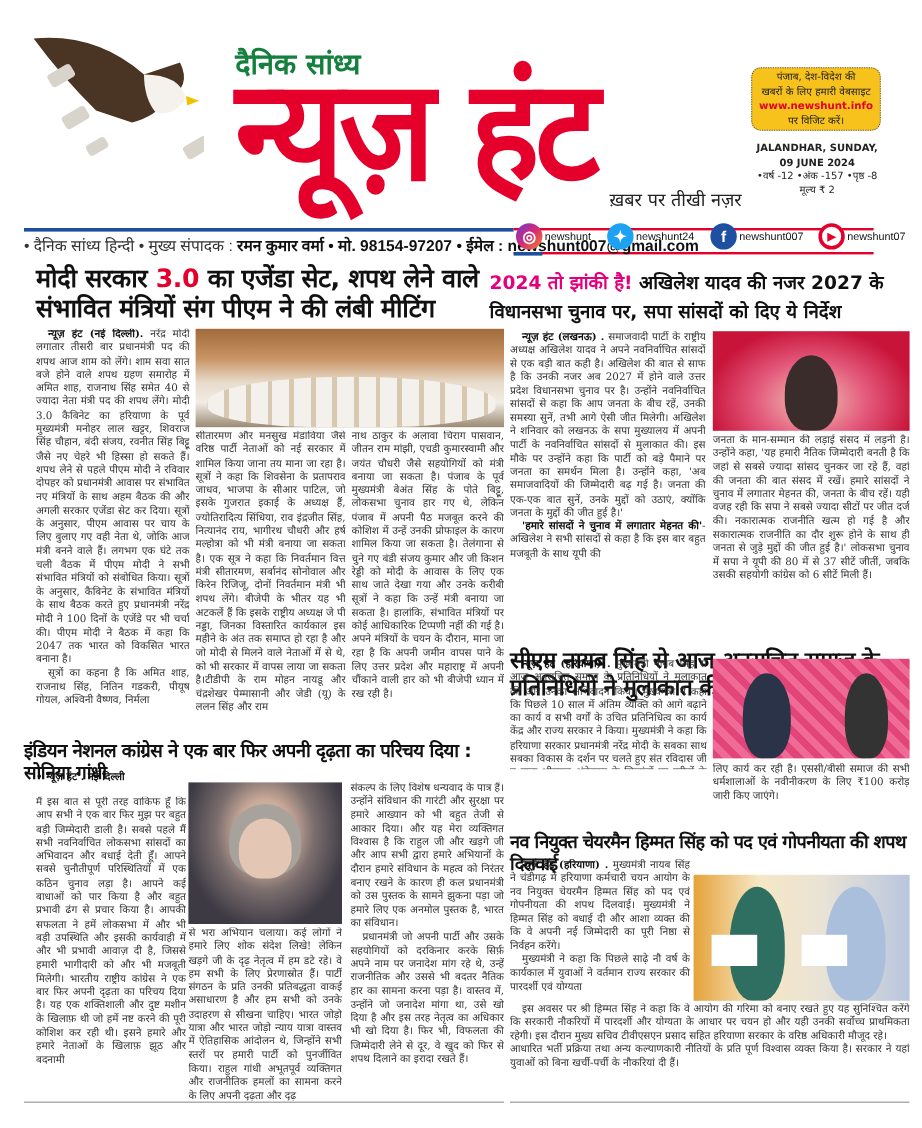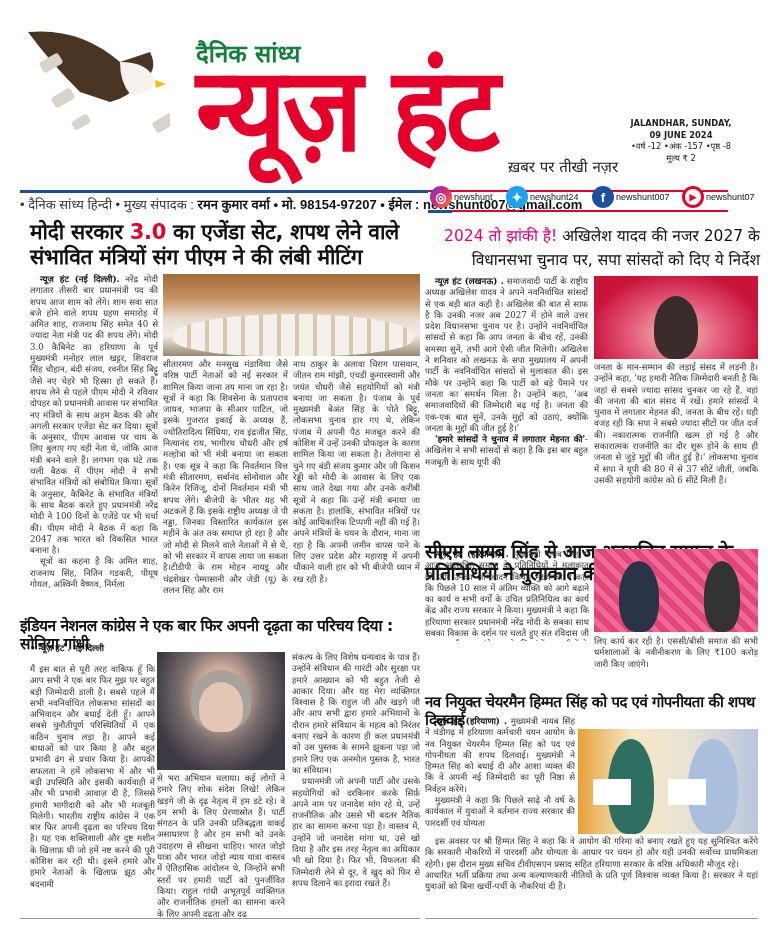--- a/index.html
+++ b/index.html
@@ -23,21 +23,21 @@
 .infotext b{font-weight:bold;color:#111}
 .social{position:absolute;top:-4px;display:flex;align-items:center;gap:2px;font-family:"Liberation Sans",sans-serif;font-size:9px;color:#111}
 .sicon{width:22px;height:22px;border-radius:50%;display:flex;align-items:center;justify-content:center;color:#fff;font-weight:bold;font-size:13px;font-family:"Liberation Sans",sans-serif}
 .ig{background:linear-gradient(135deg,#6b3bd1,#d62976,#f58529)}
 .tw{background:#1da1f2}
 .fb{background:#1f4fa0}
 .yt{background:#fff;border:3px solid #e4002b;color:#e4002b;font-size:9px}
 .hl{font-family:"DejaVu Sans",sans-serif;font-weight:bold;color:#111;line-height:1.18}
 .hl .red{color:#e4002b}
 .hl-main{left:30px;top:220px;width:380px;font-size:21px;letter-spacing:-.3px}
-.hl-r1{left:430px;top:224px;width:330px;font-size:15.5px;text-align:right;font-weight:normal;line-height:1.55}
+.hl-r1{left:408px;top:224px;width:330px;font-size:15.5px;text-align:left;font-weight:bold;line-height:1.55}
 .hl-r1 .pink{color:#e4007c}
 .body{font-size:8.6px;line-height:11.3px;text-align:justify;color:#333}
 .body b{font-weight:bold;color:#111}
 .col{position:absolute}
 .photo{position:absolute;overflow:hidden}
 .ph1{left:163px;top:274px;width:257px;height:82px;background:linear-gradient(180deg,#a06a3a 0%,#c99465 30%,#e8dccc 55%,#f1ece4 75%,#9b8a74 100%)}
 .ph2{left:594px;top:276px;width:164px;height:83px;background:radial-gradient(ellipse at 50% 70%,#f0c6b5 0%,#e35a7c 40%,#c9143a 75%)}
 .ph3{left:594px;top:549px;width:164px;height:83px;background:repeating-linear-gradient(45deg,#e2457a 0 6px,#ef6a95 6px 12px)}
 .ph4{left:157px;top:652px;width:128px;height:118px;background:radial-gradient(ellipse at 50% 35%,#e6cfc0 0%,#c9a998 25%,#7b6e6e 45%,#3d3a44 75%)}
 .ph5{left:578px;top:729px;width:180px;height:105px;background:linear-gradient(90deg,#e5a23a 0%,#f6e7c4 30%,#e9e3d6 60%,#b9c6de 100%)}
@@ -58,20 +58,26 @@
       <path d="M135 58 L146 62 L136 66Z" fill="#f2c200"></path>
       <rect x="20" y="35" width="22" height="12" rx="3" fill="#d8d4cc" transform="rotate(-30 31 41)"></rect>
       <rect x="32" y="70" width="22" height="12" rx="3" fill="#d8d4cc" transform="rotate(-30 43 76)"></rect>
       <rect x="52" y="95" width="18" height="10" rx="3" fill="#d8d4cc" transform="rotate(-30 61 100)"></rect>
       <rect x="133" y="95" width="22" height="12" rx="3" fill="#d8d4cc" transform="rotate(-30 144 101)"></rect>
     </svg>
   </div>
   <div class="abs tagline-top">दैनिक सांध्य</div>
   <div class="abs logo">न्यूज़ हंट</div>
   <div class="abs slogan">ख़बर पर तीखी नज़र</div>
+  <div class="abs webbox">
+    <div>पंजाब, देश-विदेश की</div>
+    <div>खबरों के लिए हमारी वेबसाइट</div>
+    <div class="url">www.newshunt.info</div>
+    <div>पर विजिट करें।</div>
+  </div>
   <div class="abs dateinfo">
     <div><b>JALANDHAR, SUNDAY,</b></div>
     <div><b>09 JUNE 2024</b></div>
     <div>•वर्ष -12  •अंक -157  •पृष्ठ -8</div>
     <div>मूल्य ₹ 2</div>
   </div>
 </div>
 
 <div class="abs infobar">
   <div class="line-blue"></div>

